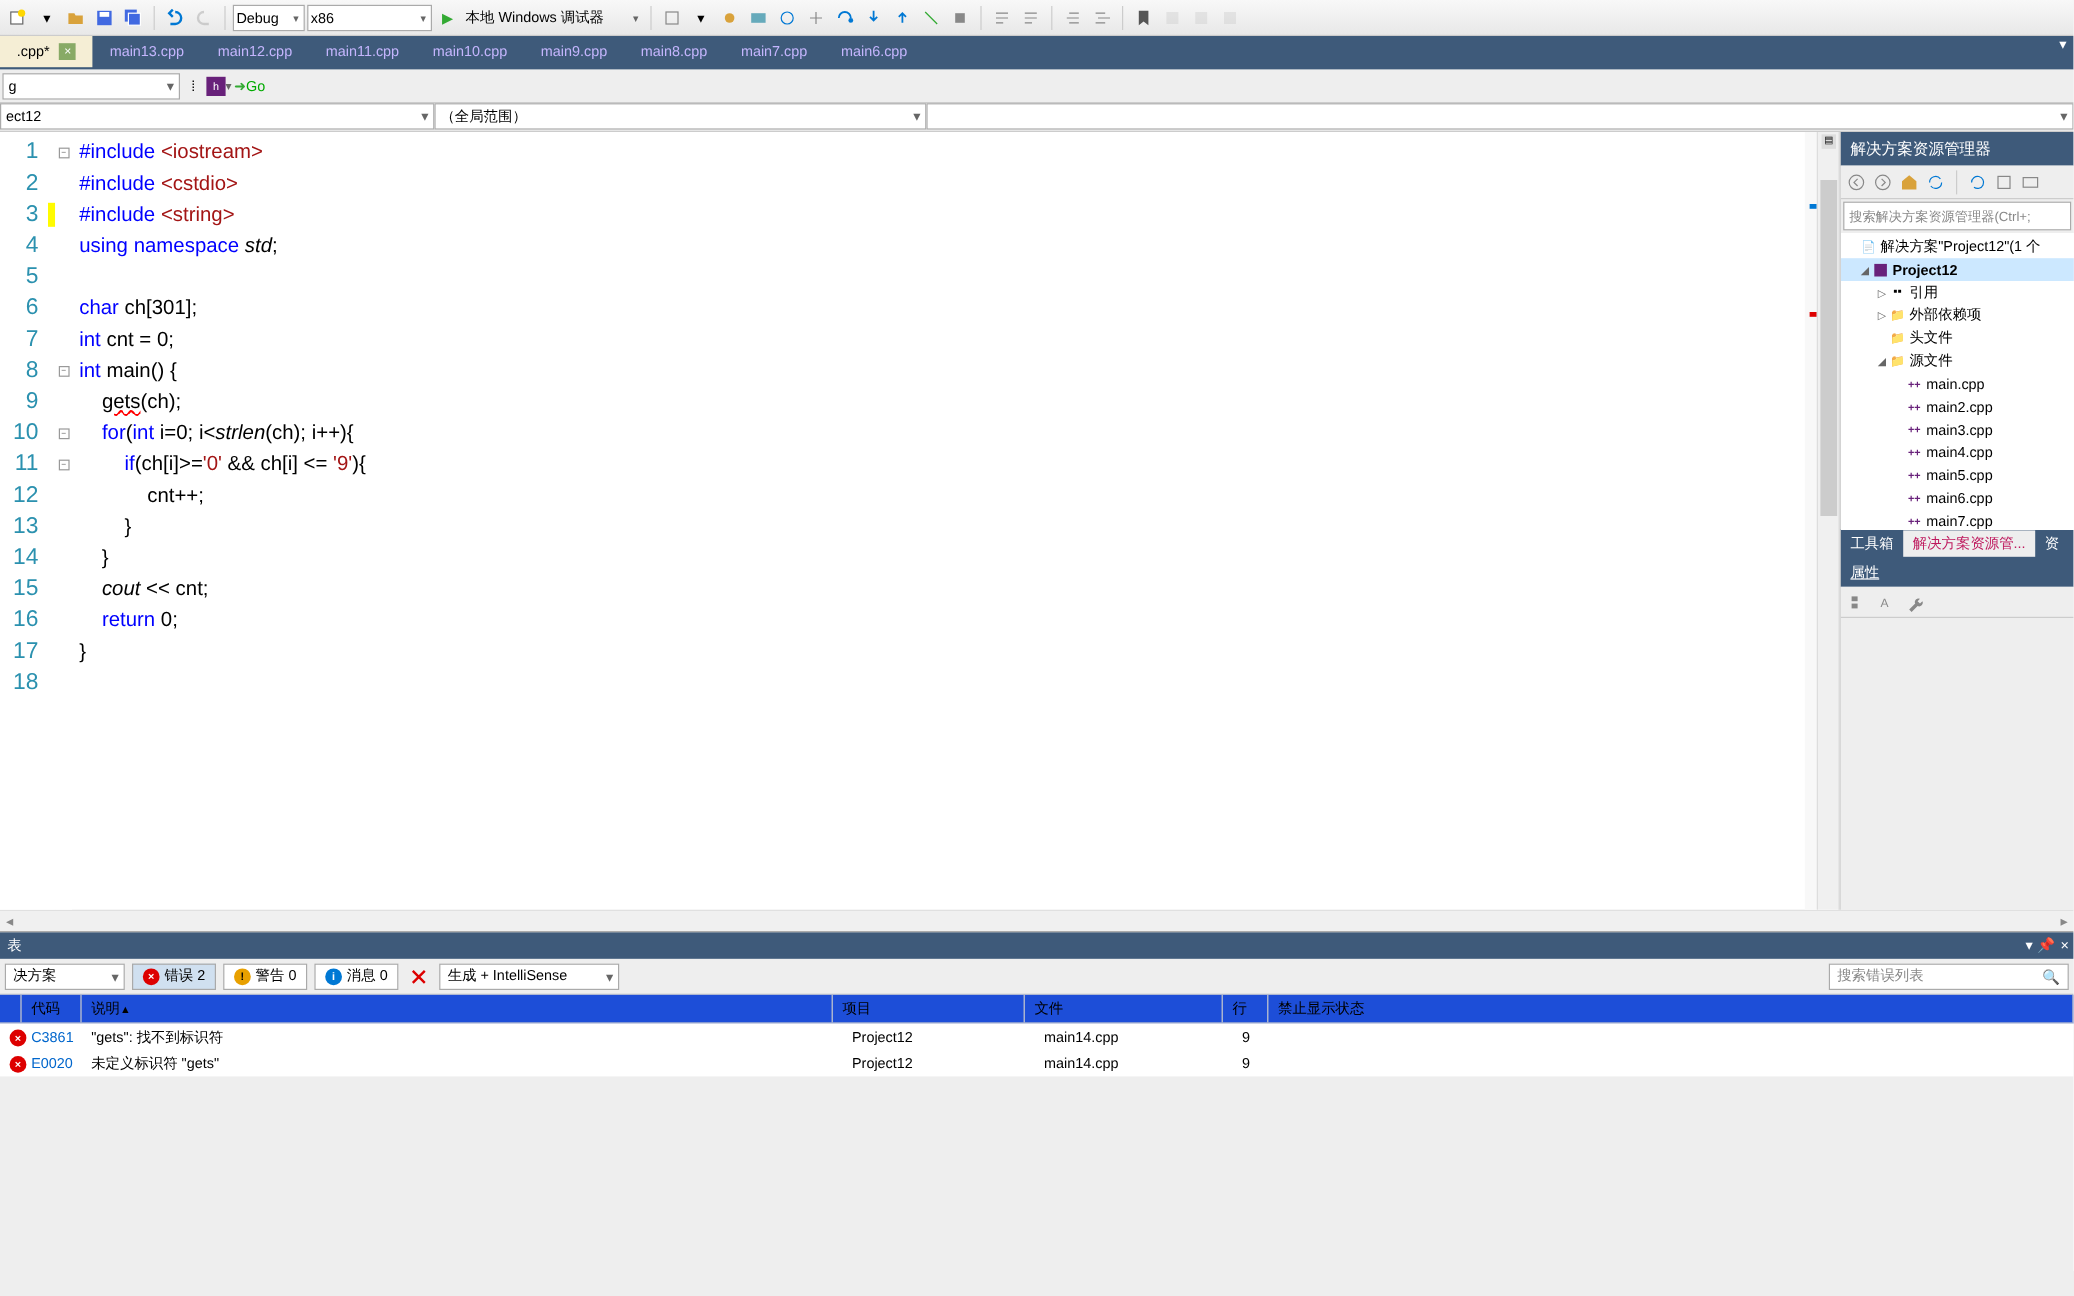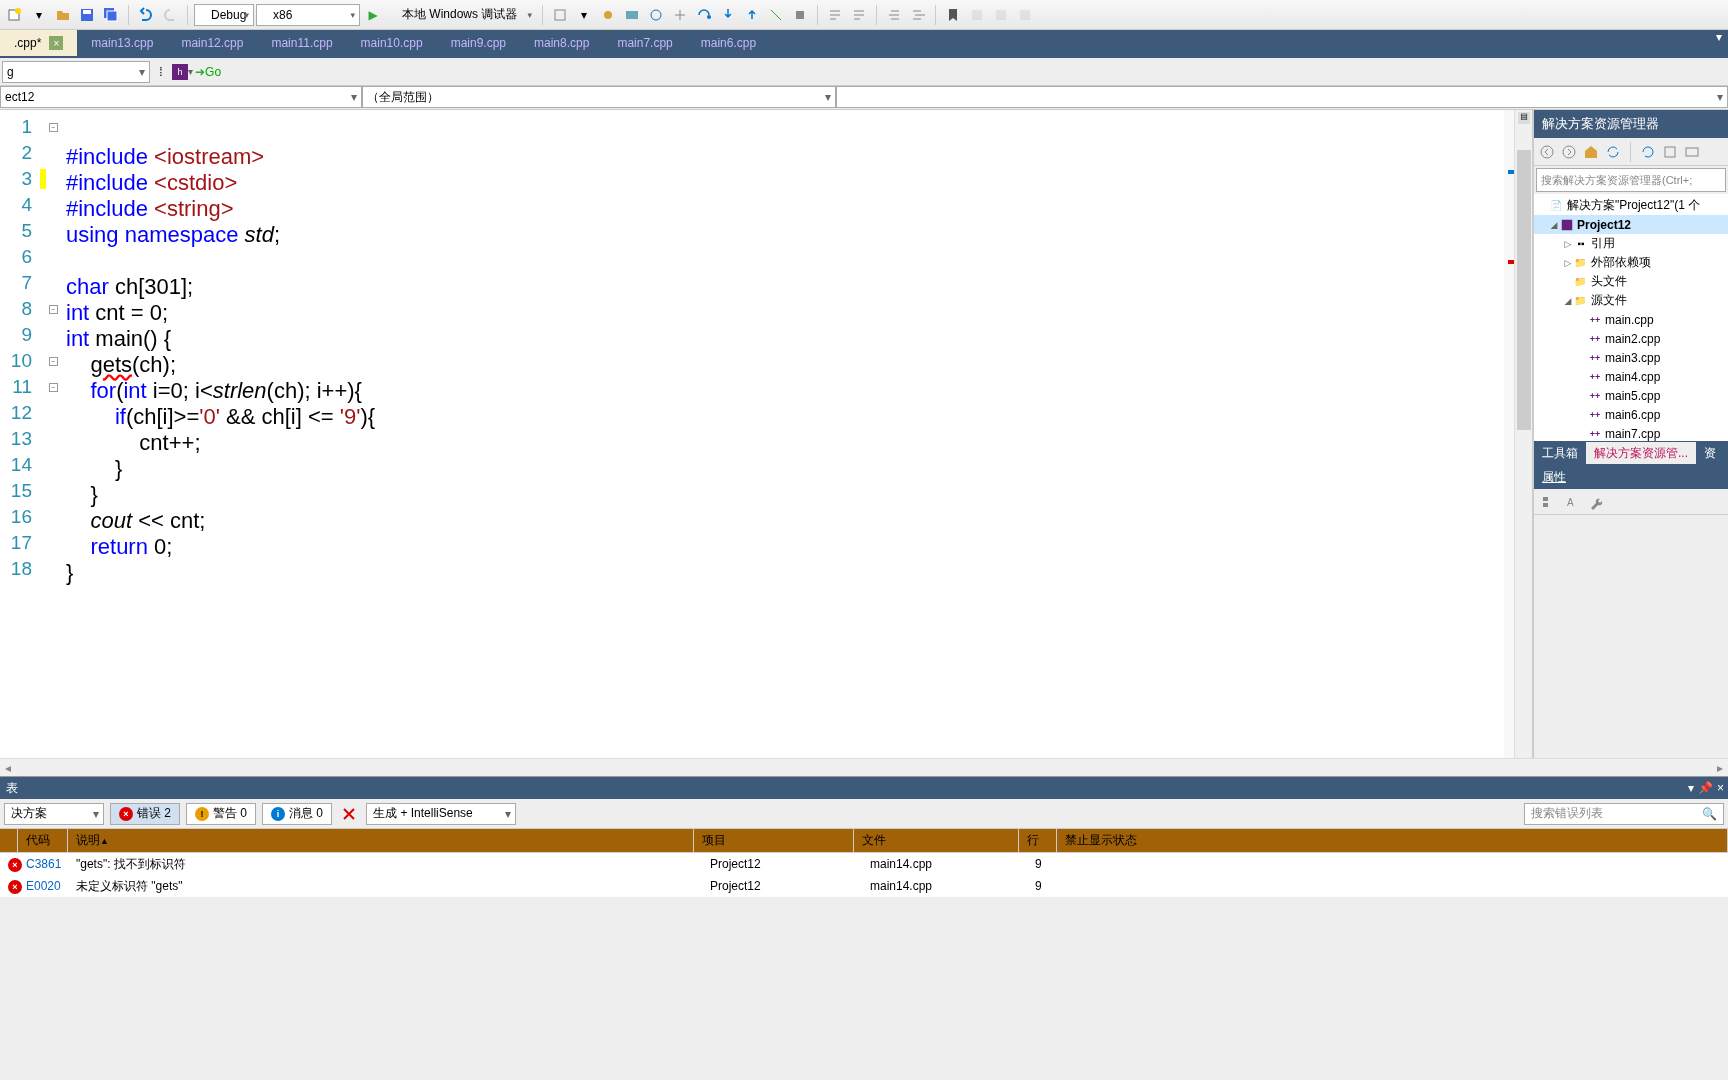--- a/index.html
+++ b/index.html
@@ -1,21 +1,21 @@
 <!DOCTYPE html>
 <html><head>
 <meta charset="utf-8">
 <style>
 * { margin: 0; padding: 0; box-sizing: border-box; font-family: "Microsoft YaHei", "Segoe UI", sans-serif; }
 body { background: #eee; font-size: 12px; overflow: hidden; width: 1728px; height: 1080px; }
 
 .toolbar { height: 30px; background: linear-gradient(#f8f8f8,#e8e8e8); border-bottom: 1px solid #ccc; display: flex; align-items: center; padding: 0 4px; gap: 2px; }
 .tb-btn { width: 22px; height: 22px; display: inline-flex; align-items: center; justify-content: center; cursor: pointer; border-radius: 2px; }
 .tb-sep { width: 1px; height: 20px; background: #ccc; margin: 0 4px; }
-.tb-dd { height: 22px; border: 1px solid #aaa; background: #fff; padding: 0 18px 0 16px; display: inline-flex; align-items: center; position: relative; font-size: 12px; }
+.tb-dd { height: 22px; border: 1px solid #aaa; background: #fff; padding: 0 18px 0 2px; display: inline-flex; align-items: center; position: relative; font-size: 12px; }
 .tb-dd::after { content: "▾"; position: absolute; right: 4px; color: #666; font-size: 9px; }
 .play { color: #3a3; }
 
 .tabs { height: 28px; background: #3e5a7a; display: flex; align-items: flex-start; padding-left: 0; }
 .tab { height: 26px; padding: 0 14px; display: flex; align-items: center; color: #c4b5fd; font-size: 12px; cursor: pointer; }
 .tab.active { background: #f5eed5; color: #000; }
 .tab .close { margin-left: 8px; width: 14px; height: 14px; background: #8a6; color: #fff; display: inline-flex; align-items: center; justify-content: center; font-size: 10px; }
 
 .nav-bar { height: 28px; background: #eee; border-bottom: 1px solid #ccc; display: flex; align-items: center; }
 .nav-dd { width: 148px; height: 22px; border: 1px solid #aaa; background: #fff; margin-left: 2px; position: relative; display: flex; align-items: center; padding: 0 4px; font-size: 12px; }
@@ -29,21 +29,21 @@
 
 .main-area { display: flex; height: 648px; }
 .editor-wrap { flex: 1; display: flex; background: #fff; border-right: 1px solid #ccc; position: relative; }
 .gutter { width: 40px; background: #fff; text-align: right; padding: 4px 8px 0 0; font-family: Consolas, monospace; font-size: 19px; color: #2b91af; line-height: 26px; }
 .fold { width: 14px; background: #fff; padding-top: 4px; }
 .fold div { height: 26px; display: flex; align-items: center; justify-content: center; }
 .fold .box { width: 9px; height: 9px; border: 1px solid #999; font-size: 7px; line-height: 7px; text-align: center; color: #666; }
 .mark-col { width: 6px; background: #fff; padding-top: 4px; }
 .mark-col div { height: 26px; }
 .mark-yellow { background: #fffb00; width: 6px; height: 20px !important; margin-top: 3px; }
-.code { flex: 1; padding: 4px 0 0 6px; font-family: Consolas, monospace; font-size: 22px; line-height: 26px; white-space: pre; margin-top: 30px; }
+.code { flex: 1; padding: 4px 0 0 6px; font-family: Consolas, monospace; font-size: 17px; line-height: 26px; white-space: pre; }
 .kw { color: #0000ff; }
 .type { color: #0000ff; }
 .str { color: #a31515; }
 .ital { font-style: italic; color: #000; }
 .squiggle { text-decoration: underline wavy red; }
 .cursor-caret { color: #000; }
 
 .side-panel { width: 195px; background: #eee; border-left: 1px solid #ccc; display: flex; flex-direction: column; }
 .panel-title { height: 28px; background: #3e5a7a; color: #fff; display: flex; align-items: center; padding: 0 8px; font-size: 13px; }
 .panel-tools { height: 28px; background: #eee; border-bottom: 1px solid #ccc; display: flex; align-items: center; padding: 0 4px; gap: 4px; }
@@ -69,21 +69,21 @@
 .err-tools { height: 30px; background: #eee; border-bottom: 1px solid #ccc; display: flex; align-items: center; padding: 0 4px; gap: 6px; }
 .err-dd { height: 22px; border: 1px solid #aaa; background: #fff; padding: 0 18px 0 6px; position: relative; font-size: 12px; display: flex; align-items: center; }
 .err-dd::after { content: "▾"; position: absolute; right: 4px; color: #666; }
 .err-chip { height: 22px; border: 1px solid #aaa; background: #fff; padding: 0 8px; display: flex; align-items: center; gap: 4px; font-size: 12px; }
 .err-chip.on { background: #d0e0f0; }
 .err-ic { width: 14px; height: 14px; border-radius: 50%; display: inline-flex; align-items: center; justify-content: center; font-size: 9px; color: #fff; font-weight: bold; }
 .err-ic.e { background: #d00; }
 .err-ic.w { background: #e8a000; color: #000; }
 .err-ic.i { background: #0078d4; }
 .err-search { margin-left: auto; width: 200px; height: 22px; border: 1px solid #aaa; background: #fff; padding: 0 6px; display: flex; align-items: center; color: #888; font-size: 12px; }
-.err-header { height: 24px; background: #a16207; border-bottom: 1px solid #ccc; display: flex; font-size: 12px; }
+.err-header { height: 24px; background: #1d4ed8; border-bottom: 1px solid #ccc; display: flex; font-size: 12px; }
 .err-header div { padding: 0 8px; display: flex; align-items: center; border-right: 1px solid #ccc; }
 .err-body { background: #fff; }
 .err-row { height: 22px; display: flex; align-items: center; font-size: 12px; }
 .err-row > div { padding: 0 8px; }
 .code-col { width: 60px; color: #0066cc; }
 .desc-col { width: 634px; }
 .proj-col { width: 160px; }
 .file-col { width: 165px; }
 .line-col { width: 40px; }
 
@@ -258,21 +258,21 @@
 <div class="nav-bar">
   <div class="nav-dd">g</div>
   <span style="width:22px;text-align:center">⁞</span>
   <span style="width:16px;height:16px;background:#68217a;color:#fff;font-size:9px;display:inline-flex;align-items:center;justify-content:center">h</span>
   <span style="font-size:10px;color:#666;margin-right:2px">▾</span>
   <span class="nav-go"><span style="color:#3a3">➜</span><span>Go</span></span>
 </div>
 
 <div class="scope-bar">
   <div class="scope-dd" style="width:362px">ect12</div>
-  <div class="scope-dd" style="width:474px">（全局范围）</div>
+  <div class="scope-dd" style="width:410px">（全局范围）</div>
   <div class="scope-dd" style="flex:1"></div>
 </div>
 
 <div class="main-area">
   <div class="editor-wrap">
     <div class="gutter" id="gutter">
         <div>1</div>
         <div>2</div>
         <div>3</div>
         <div>4</div>

